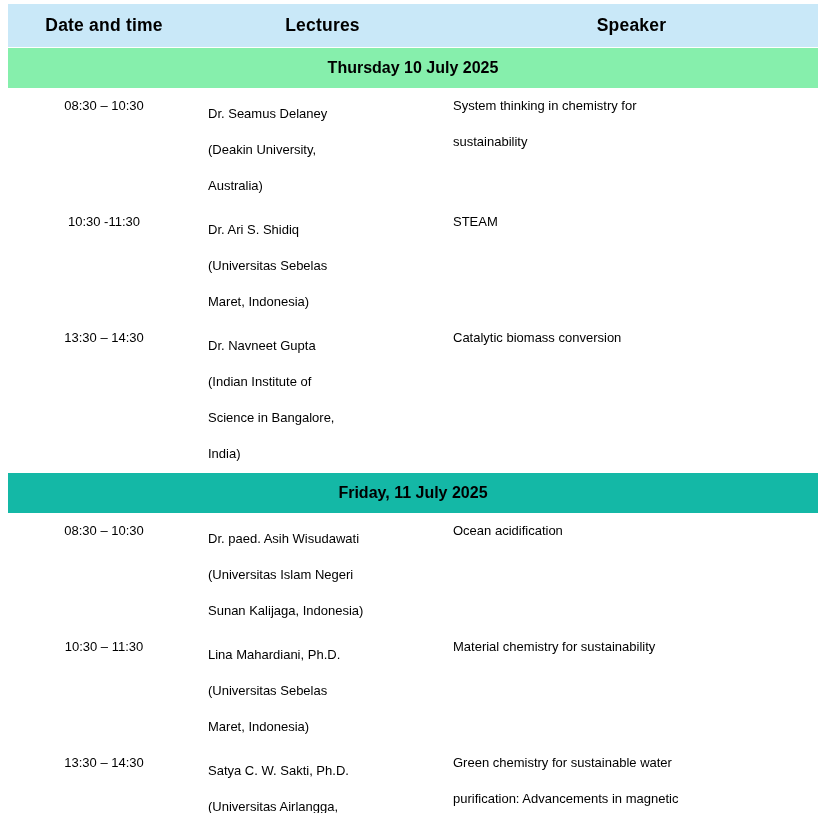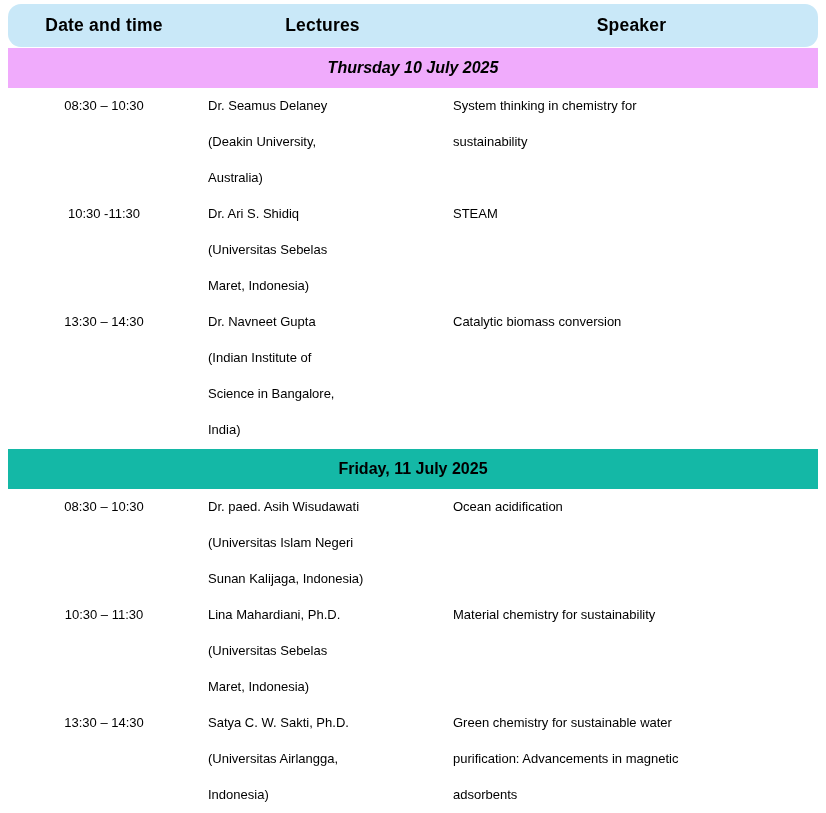--- a/index.html
+++ b/index.html
@@ -15,21 +15,20 @@
   }
   .header-row {
     display: grid;
     grid-template-columns: 192px 245px 373px;
     height: 43px;
     align-items: center;
     text-align: center;
     font-weight: bold;
     font-size: 17.5px;
     letter-spacing: 0.2px;
-    border-radius: 13px;
   }
   .day-band {
     height: 40px;
     margin-top: 1px;
     display: flex;
     align-items: center;
     justify-content: center;
     font-weight: bold;
     font-size: 16px;
   }
@@ -42,38 +41,39 @@
   .cell {
     white-space: pre-line;
     overflow: hidden;
   }
   .cell-time {
     text-align: center;
   }
   .cell-speaker {
     padding-left: 8px;
     padding-right: 2px;
+    margin-top: 8px;
   }
   .cell-lecture {
     padding-left: 8px;
     padding-right: 4px;
   }
 </style>
 </head>
 <body>
 
 <div class="schedule">
 
   <div class="header-row" style="background: rgb(201, 232, 248);">
     <div class="cell">Date and time</div>
     <div class="cell">Lectures</div>
     <div class="cell">Speaker</div>
   </div>
 
-  <div class="day-band" style="background: #f0abfc; font-style: italic;">
+  <div class="day-band" style="background: #86efac;">
     <span>Thursday 10 July 2025</span>
   </div>
 
   <div class="row">
     <div class="cell cell-time">08:30 – 10:30</div>
     <div class="cell cell-speaker">Dr. Seamus Delaney
 (Deakin University,
 Australia)</div>
     <div class="cell cell-lecture">System thinking in chemistry for
 sustainability</div>

